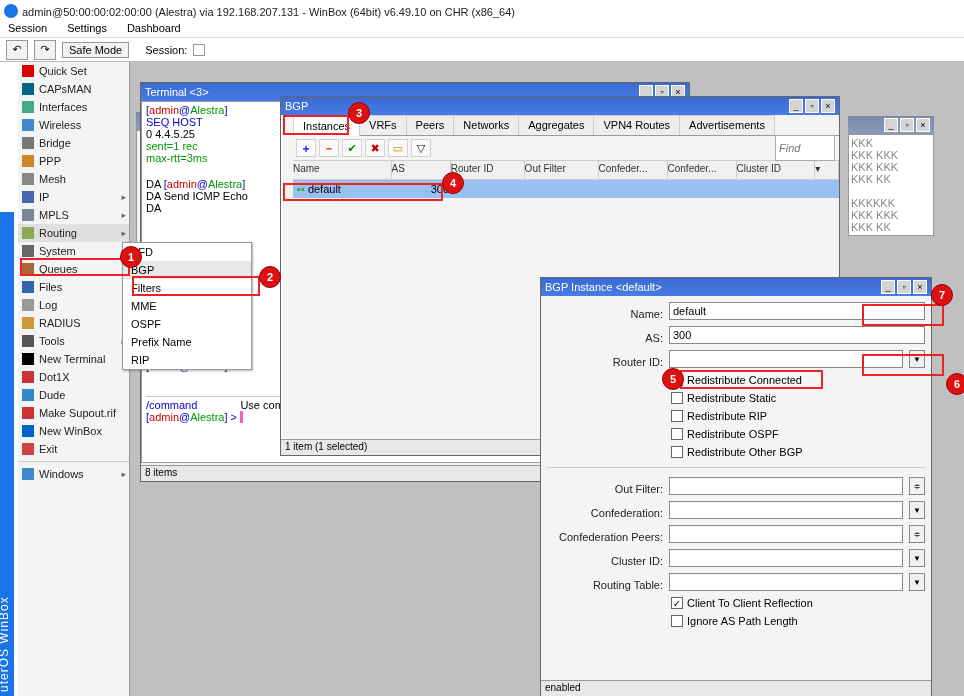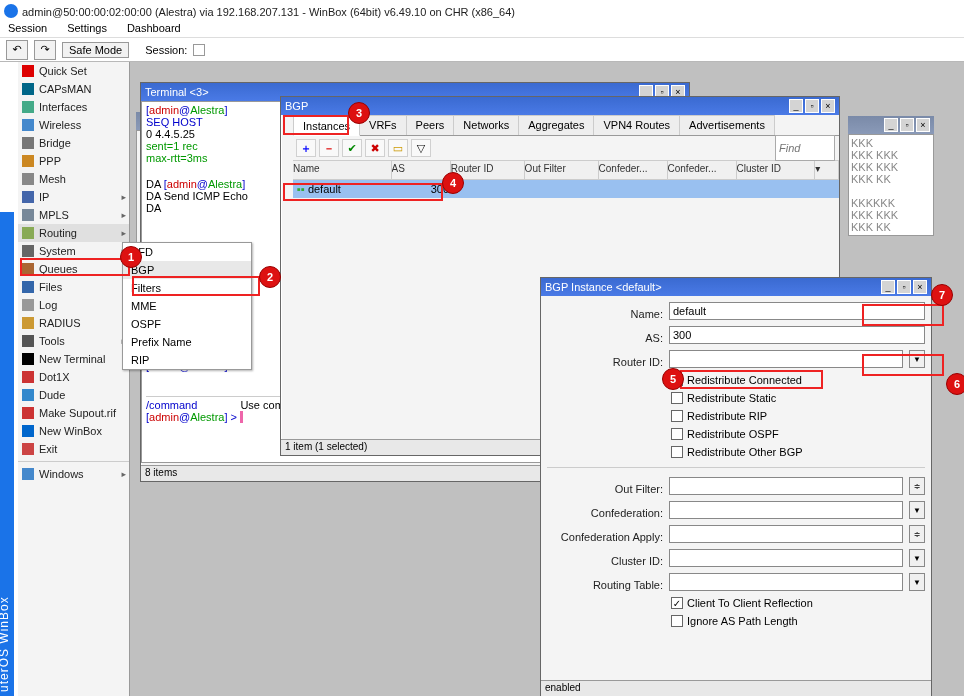--- a/index.html
+++ b/index.html
@@ -366,21 +366,21 @@
               <span class="flabel">Out Filter:</span>
               <input class="finput" style="">
               <div class="fdrop">≑</div>
             </div>
           <div class="frow">
               <span class="flabel">Confederation:</span>
               <input class="finput" style="">
               <div class="fdrop">▼</div>
             </div>
           <div class="frow">
-              <span class="flabel">Confederation Apply:</span>
+              <span class="flabel">Confederation Peers:</span>
               <input class="finput" style="">
               <div class="fdrop">≑</div>
             </div>
           <div class="frow">
               <span class="flabel">Cluster ID:</span>
               <input class="finput" style="">
               <div class="fdrop">▼</div>
             </div>
           <div class="frow">
               <span class="flabel">Routing Table:</span>

